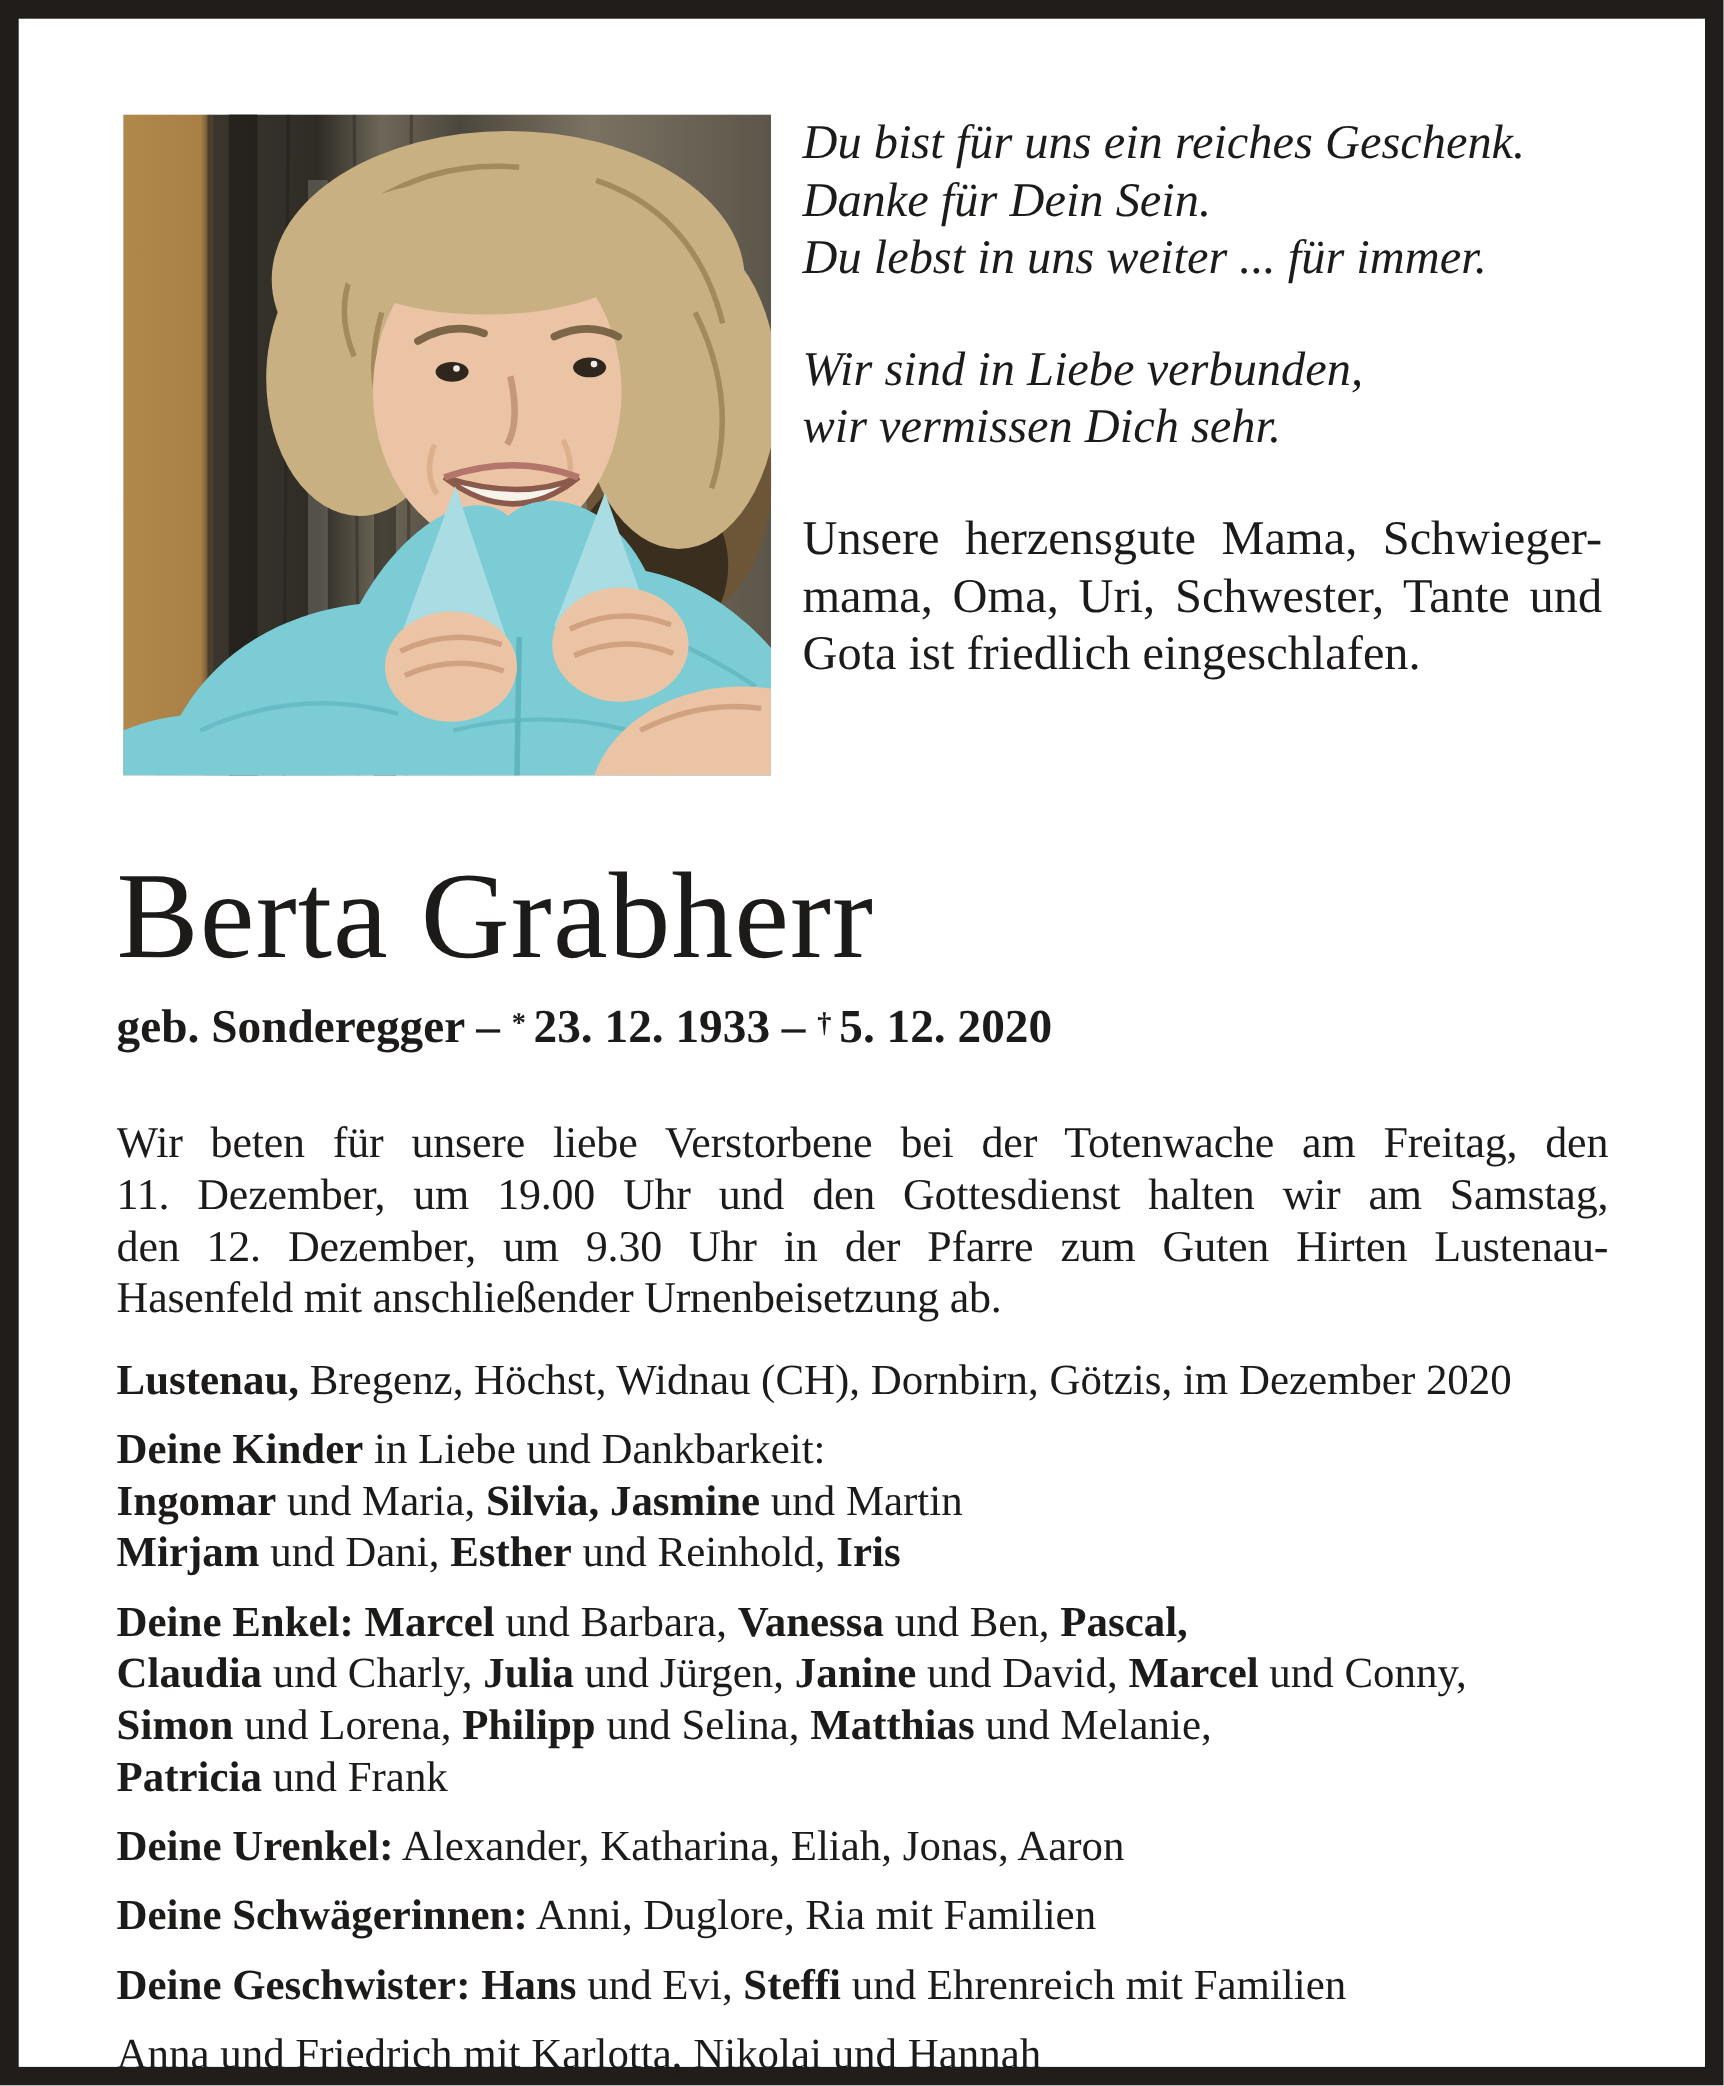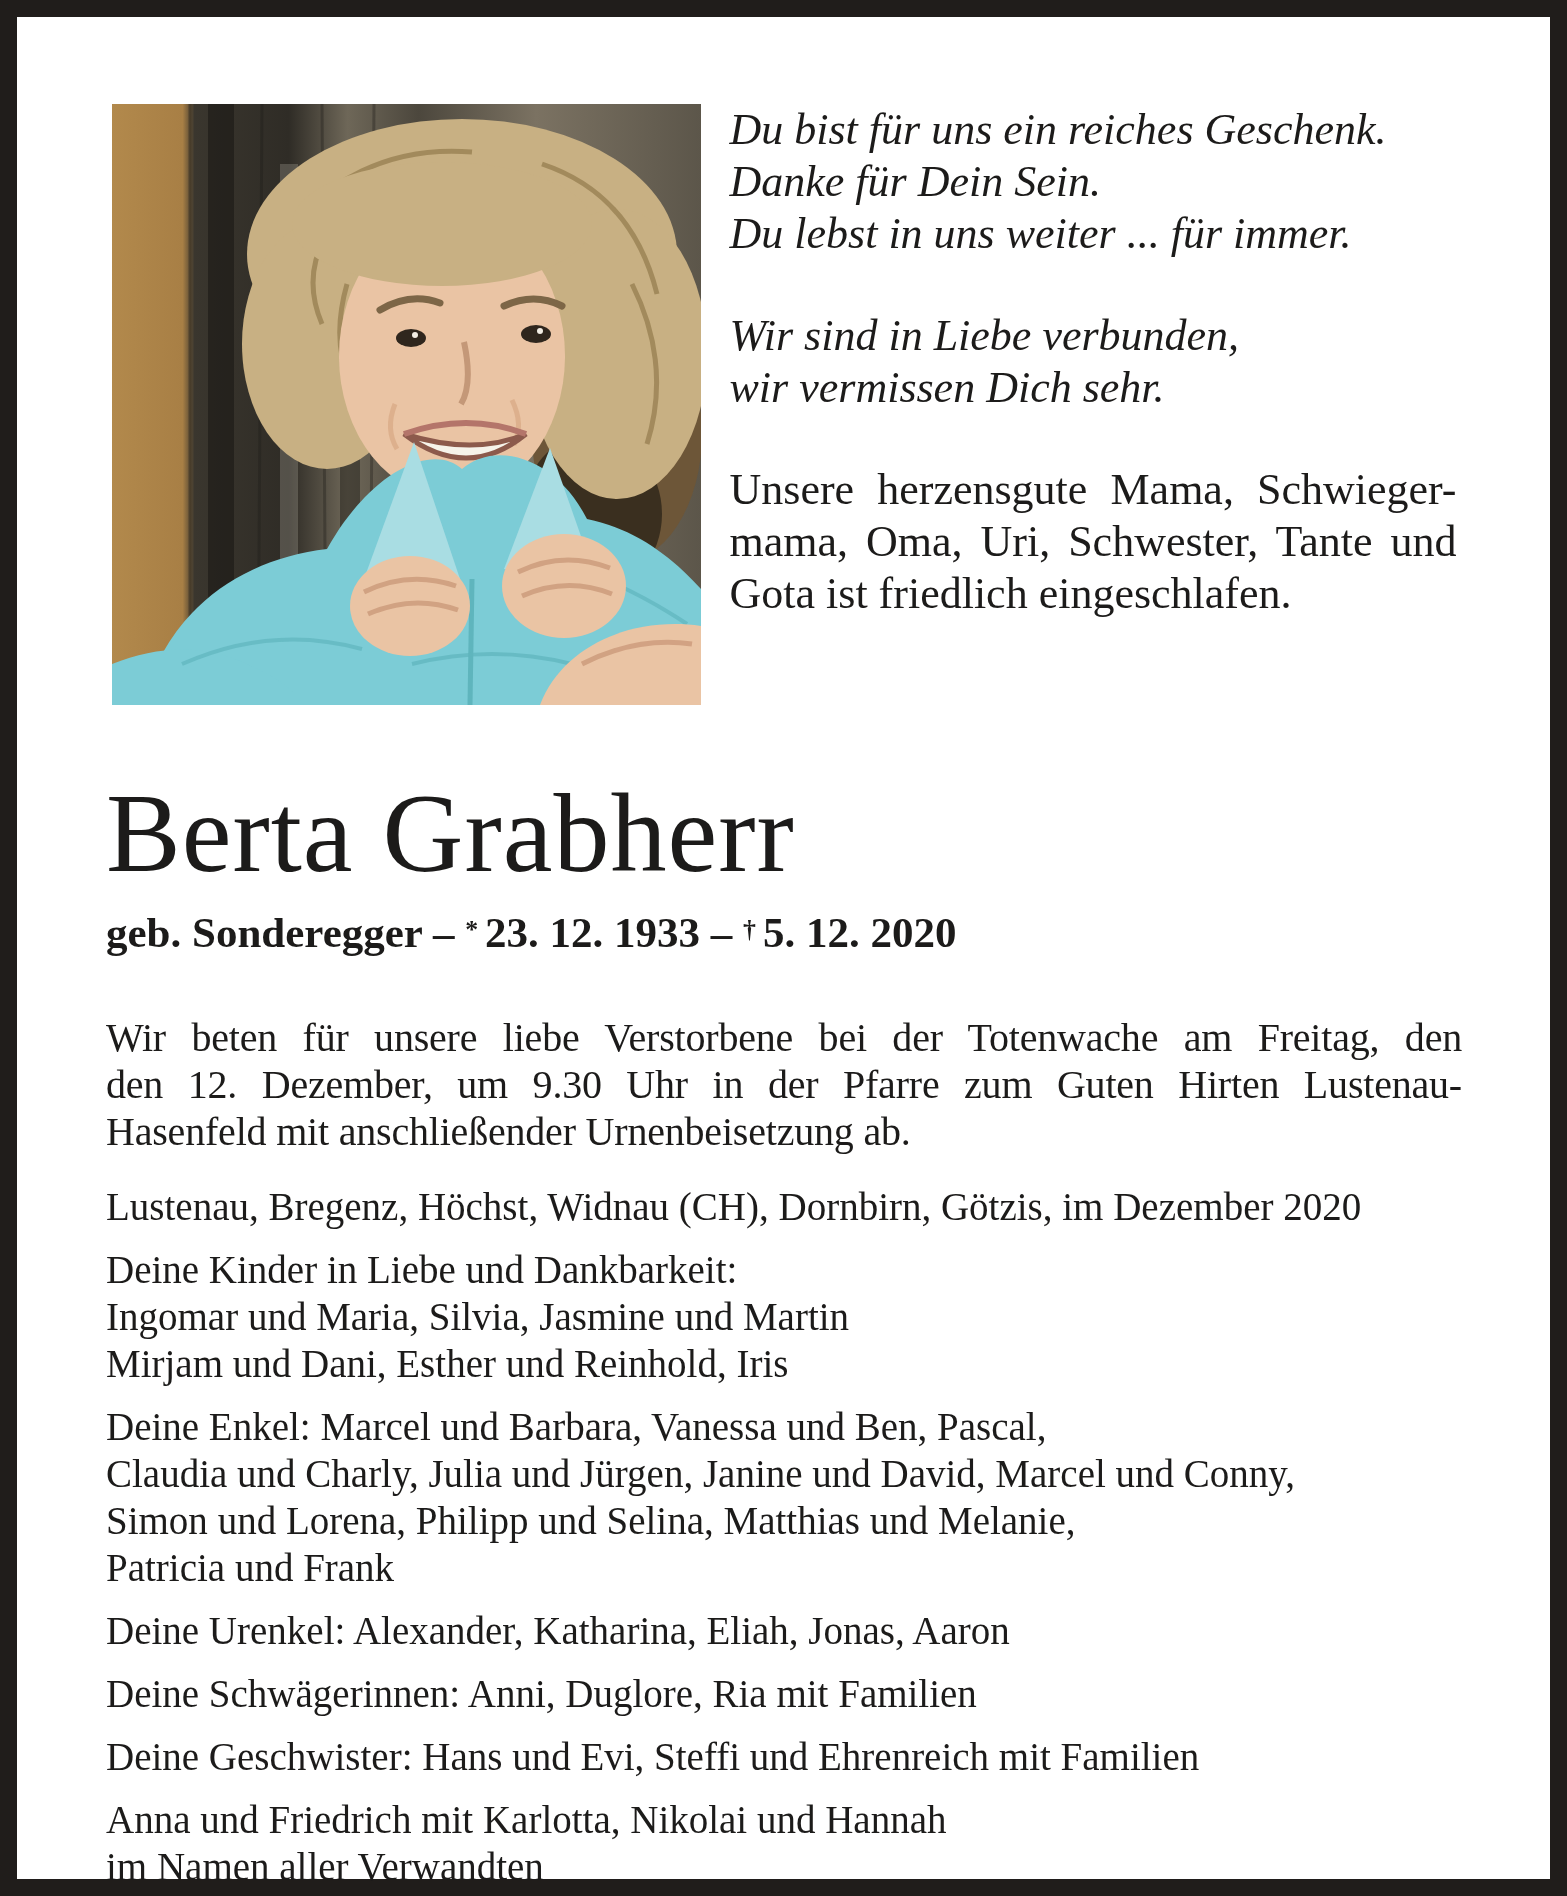--- a/index.html
+++ b/index.html
@@ -23,21 +23,21 @@
   .name-block{margin-top:72px;}
   .name{font-size:112px;line-height:112px;font-weight:normal;letter-spacing:1px;}
   .subtitle{margin-top:16px;font-size:43px;line-height:50px;font-weight:bold;}
   .subtitle sup{font-size:0.60em;vertical-align:9px;margin-right:7px;}
 
   
   .service{margin-top:56px;font-size:40px;line-height:47px;letter-spacing:-0.2px;}
   .places{margin-top:28px;font-size:40px;line-height:47px;}
   .fam{font-size:39px;line-height:47px;}
   .fam-block{margin-top:16px;}
-  .b{font-weight:normal;}
+  .b{font-weight:bold;}
 </style>
 </head>
 <body>
 
 <div class="frame"></div>
 
 <div class="content">
 
   <div class="top">
 
@@ -150,20 +150,21 @@
 
   <div class="name-block">
     <div class="name">Berta Grabherr</div>
     <div class="subtitle">
       <span>geb. Sonderegger</span><span> – </span><sup>*</sup><span>23. 12. 1933</span><span> – </span><sup>†</sup><span>5. 12. 2020</span>
     </div>
   </div>
 
   <div class="service">
     <div class="jline">Wir beten für unsere liebe Verstorbene bei der Totenwache am Freitag, den</div>
+    <div class="jline">11. Dezember, um 19.00 Uhr und den Gottesdienst halten wir am Samstag,</div>
     <div class="jline">den 12. Dezember, um 9.30 Uhr in der Pfarre zum Guten Hirten Lustenau-</div>
     <div>Hasenfeld mit anschließender Urnenbeisetzung ab.</div>
   </div>
 
   <div class="places fam"><span class="b">Lustenau,</span><span> Bregenz, Höchst, Widnau (CH), Dornbirn, Götzis, im Dezember 2020</span></div>
 
   <div class="fam fam-block">
     <div><span class="b">Deine Kinder</span><span> in Liebe und Dankbarkeit:</span></div>
     <div><span class="b">Ingomar</span><span> und Maria, </span><span class="b">Silvia, Jasmine</span><span> und Martin</span></div>
     <div><span class="b">Mirjam</span><span> und Dani, </span><span class="b">Esther</span><span> und Reinhold, </span><span class="b">Iris</span></div>

